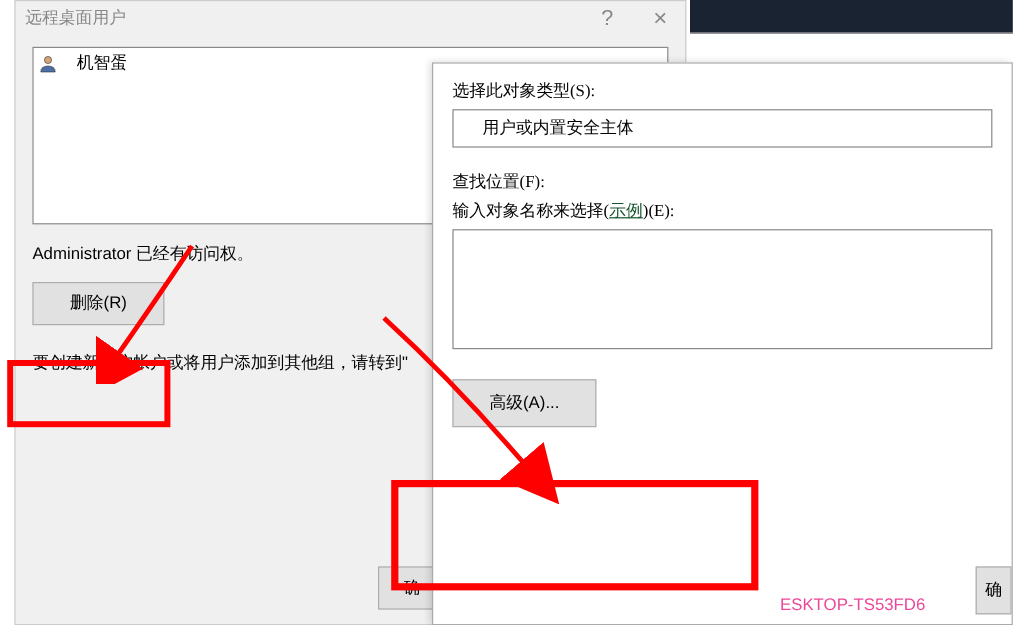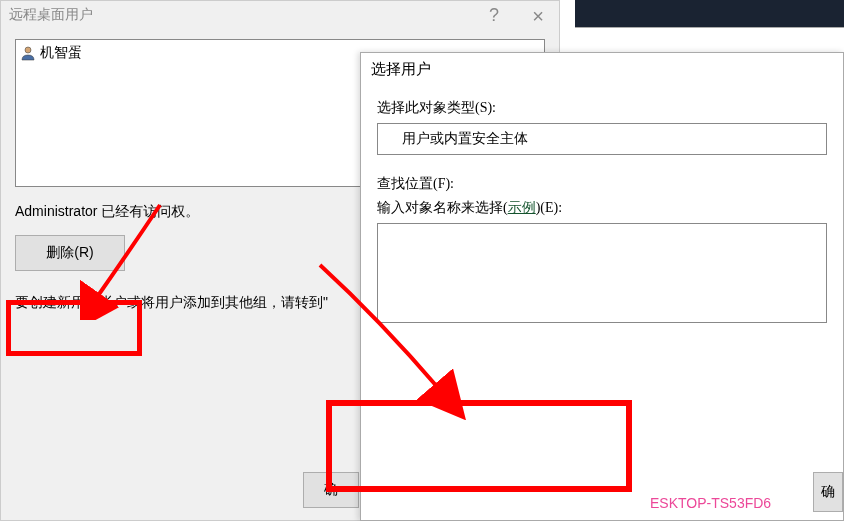--- a/index.html
+++ b/index.html
@@ -10,21 +10,21 @@
       width: 844px;
       height: 521px;
       overflow: hidden;
       position: relative;
       color: #000;
     }
     
     
     .left-dialog {
       position: absolute;
-      left: 0;
+      left: 12px;
       top: 0;
       width: 560px;
       height: 521px;
       background: #f0f0f0;
       border: 1px solid #ccc;
     }
     .left-titlebar {
       height: 28px;
       display: flex;
       align-items: center;
@@ -54,21 +54,21 @@
     .user-list {
       background: #fff;
       border: 1px solid #888;
       height: 148px;
       padding: 4px;
       margin-bottom: 16px;
     }
     .user-item {
       display: flex;
       align-items: center;
-      gap: 4px;
+      gap: 16px;
       font-size: 14px;
     }
     .user-icon {
       width: 16px;
       height: 16px;
       display: inline-block;
     }
     .access-text {
       font-size: 14px;
       margin: 10px 0 14px 0;
@@ -255,34 +255,34 @@
       <button class="btn">删除(R)</button>
     </div>
     <div class="create-text">要创建新用户帐户或将用户添加到其他组，请转到"</div>
   </div>
   <div class="ok-row">
     <button class="btn" style="width:56px">确</button>
   </div>
 </div>
 
 <div class="right-dialog">
-  <div class="right-titlebar">
-    <span>选择用户</span>
-  </div>
   <div class="right-body">
     <div class="field-label">选择此对象类型(S):</div>
     <div class="field-box">用户或内置安全主体</div>
     
     <div class="field-label">查找位置(F):</div>
     
     <div class="field-label">
       <span>输入对象名称来选择(</span><span class="link-text">示例</span><span>)(E):</span>
     </div>
     <textarea class="object-input" style=""></textarea>
     
+    <div class="adv-row">
+      <button class="adv-btn">高级(A)...</button>
+    </div>
     <button class="confirm-btn">确</button>
   </div>
 </div>
 
 <div class="bottom-text">ESKTOP-TS53FD6</div>
 
 <div class="red-box1"></div>
 <div class="red-box2"></div>
 
 <svg class="arrow1" width="90" height="120">

